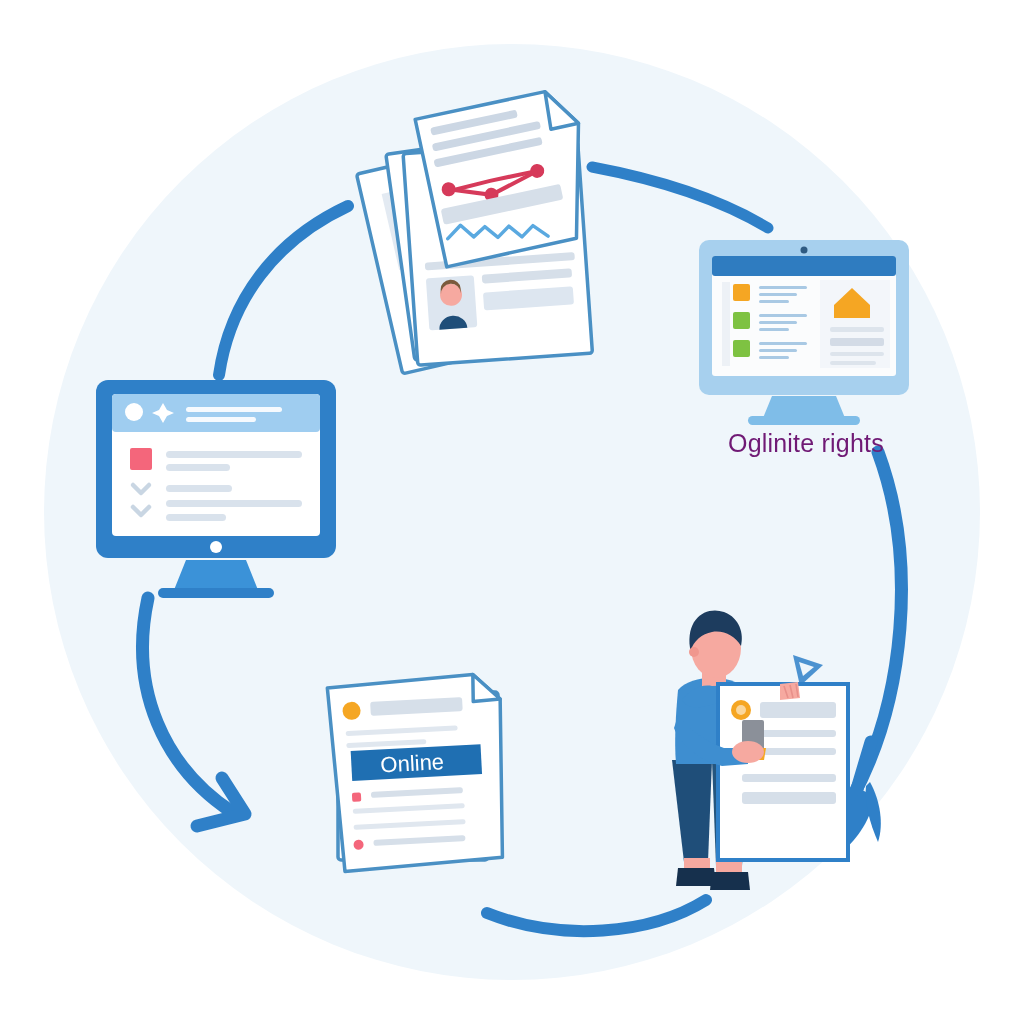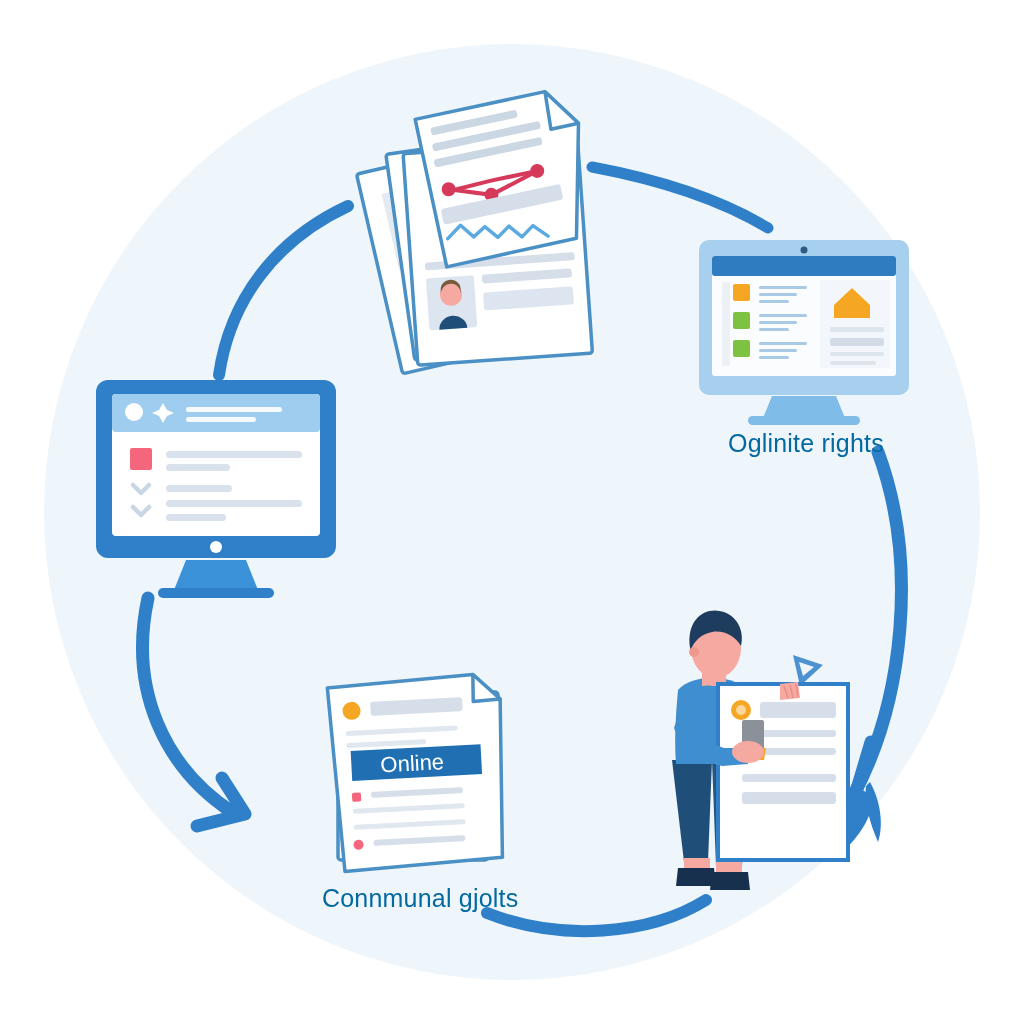--- a/index.html
+++ b/index.html
@@ -19,21 +19,21 @@
   }
   #scene-svg {
     position: absolute;
     left: 0;
     top: 0;
     width: 1024px;
     height: 1024px;
   }
   .lbl {
     position: absolute;
-    color: #0369a1;
+    color: #701a75;
     font-size: 25px;
     font-family: "Liberation Sans", sans-serif;
     letter-spacing: 0.2px;
     white-space: nowrap;
   }
   #label-right  { left: 728px; top: 429px; }
   #label-bottom { left: 322px; top: 884px; }
 </style>
 </head>
 <body>
@@ -239,15 +239,14 @@
       <ellipse cx="748" cy="752" rx="16" ry="11" fill="#f6a9a0"></ellipse>
 
       <path d="M780,684 L798,682 L800,698 L780,700 Z" fill="#f6a9a0"></path>
       <path d="M784,686 L788,698 M790,685 L793,698 M796,684 L798,697" stroke="#e8908a" stroke-width="1.6"></path>
     </g>
 
   </svg>
 
   <div class="lbl" id="label-right">Oglinite rights</div>
 
-  <div class="lbl" id="label-bottom">Connmunal gjolts</div>
 
 </div>
 
 </body></html>

